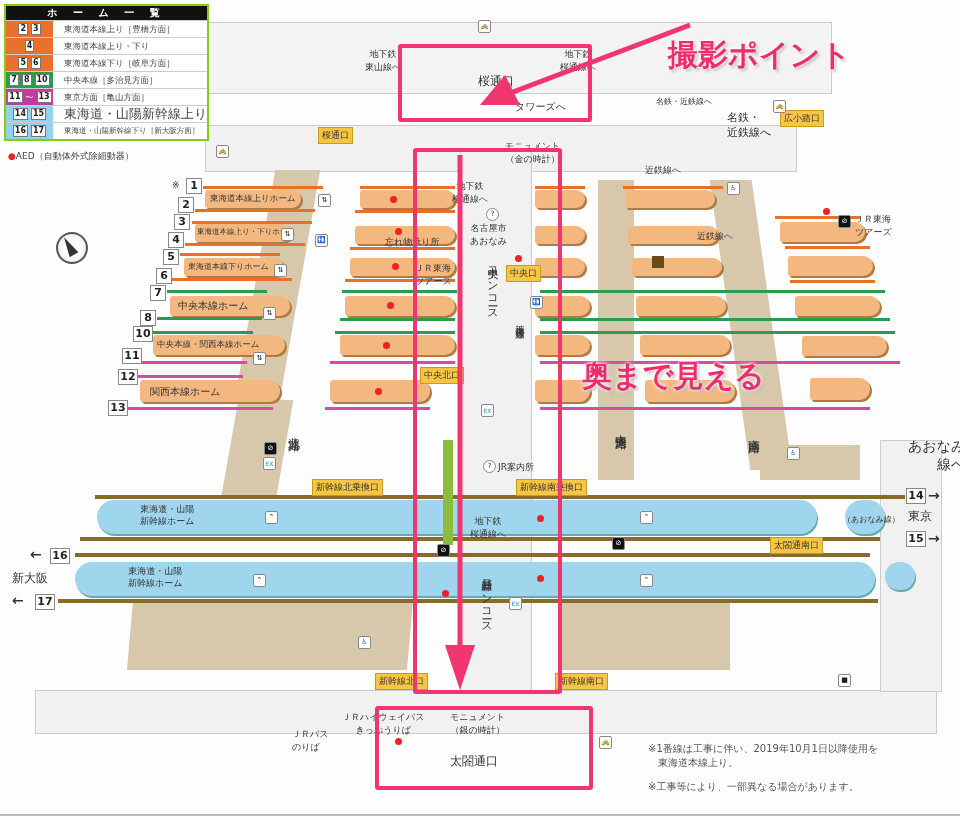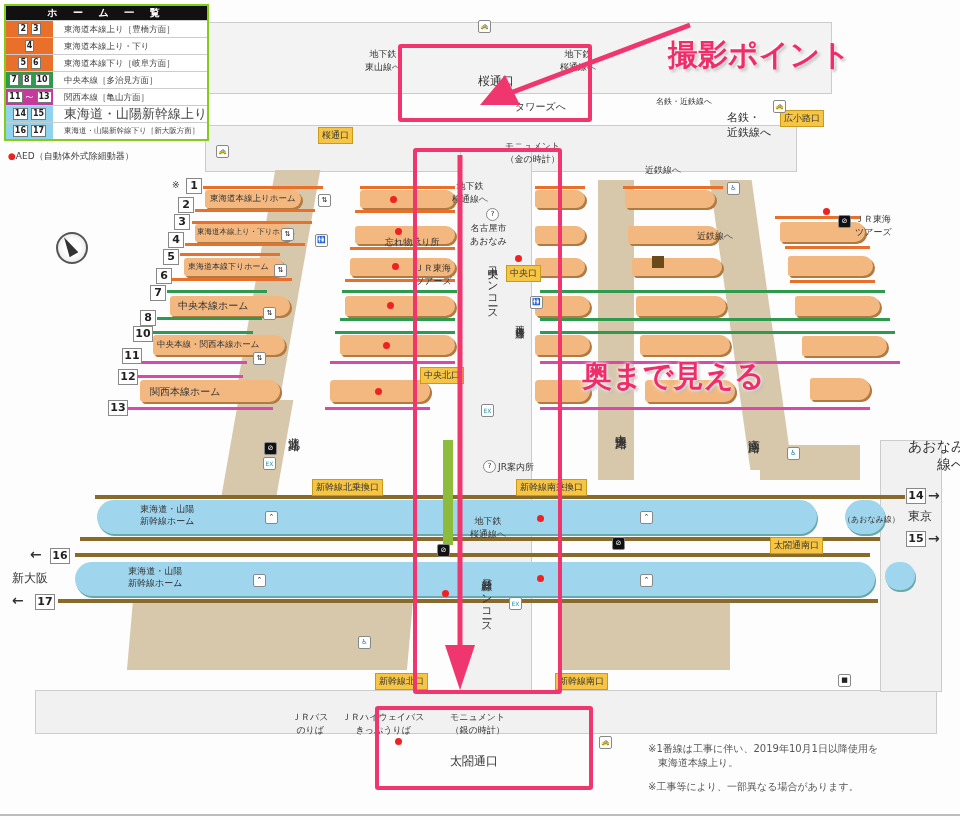--- a/index.html
+++ b/index.html
@@ -75,21 +75,21 @@
         <span class="lnum">10</span>
       </div>
     <div class="ltxt">中央本線［多治見方面］</div>
   </div>
   <div class="lrow">
     <div class="lnums" style="background:#c63a9c;">
         <span class="lnum">11</span>
         <span style="color:#fff;font-size:8px;">〜</span>
         <span class="lnum">13</span>
       </div>
-    <div class="ltxt">関西本線［亀山方面］</div>
+    <div class="ltxt">東京方面［亀山方面］</div>
   </div>
   <div class="lrow">
     <div class="lnums" style="background:#8fd3ee;">
         <span class="lnum">14</span>
         <span class="lnum">15</span>
       </div>
     <div class="ltxt" style="font-size:13px;">東海道・山陽新幹線上り［東京方面］</div>
   </div>
   <div class="lrow">
     <div class="lnums" style="background:#8fd3ee;">
@@ -277,21 +277,21 @@
 <div class="abs tag" style="left:312px;top:479px;">新幹線北乗換口</div>
 <div class="abs tag" style="left:516px;top:479px;">新幹線南乗換口</div>
 <div class="abs lbl" style="left:470px;top:515px;white-space:pre;text-align:center;">地下鉄
 桜通線へ</div>
 <div class="abs icon" style="left:437px;top:544px;background:#111;color:#fff;">⊘</div>
 <div class="abs icon" style="left:612px;top:537px;background:#111;color:#fff;">⊘</div>
 <div class="abs vlbl" style="left:478px;top:570px;">新幹線コンコース</div>
 <div class="abs tag" style="left:770px;top:537px;">太閤通南口</div>
 <div class="abs tag" style="left:375px;top:673px;">新幹線北口</div>
 <div class="abs tag" style="left:555px;top:673px;">新幹線南口</div>
-<div class="abs lbl" style="left:292px;top:711px;white-space:pre;text-align:center;">ＪＲバス
+<div class="abs lbl" style="left:292px;top:728px;white-space:pre;text-align:left;">ＪＲバス
 のりば</div>
 <div class="abs lbl" style="left:342px;top:711px;white-space:pre;text-align:center;">ＪＲハイウェイバス
 きっぷうりば</div>
 <div class="abs lbl" style="left:450px;top:711px;white-space:pre;text-align:center;">モニュメント
 （銀の時計）</div>
 <div class="abs lbl" style="left:450px;top:753px;font-size:12px;">太閤通口</div>
 <div class="abs aeddot" style="left:395px;top:738px;"></div>
 
 <div class="abs icon" style="left:478px;top:20px;">🚕</div>
 <div class="abs icon" style="left:216px;top:145px;">🚕</div>

